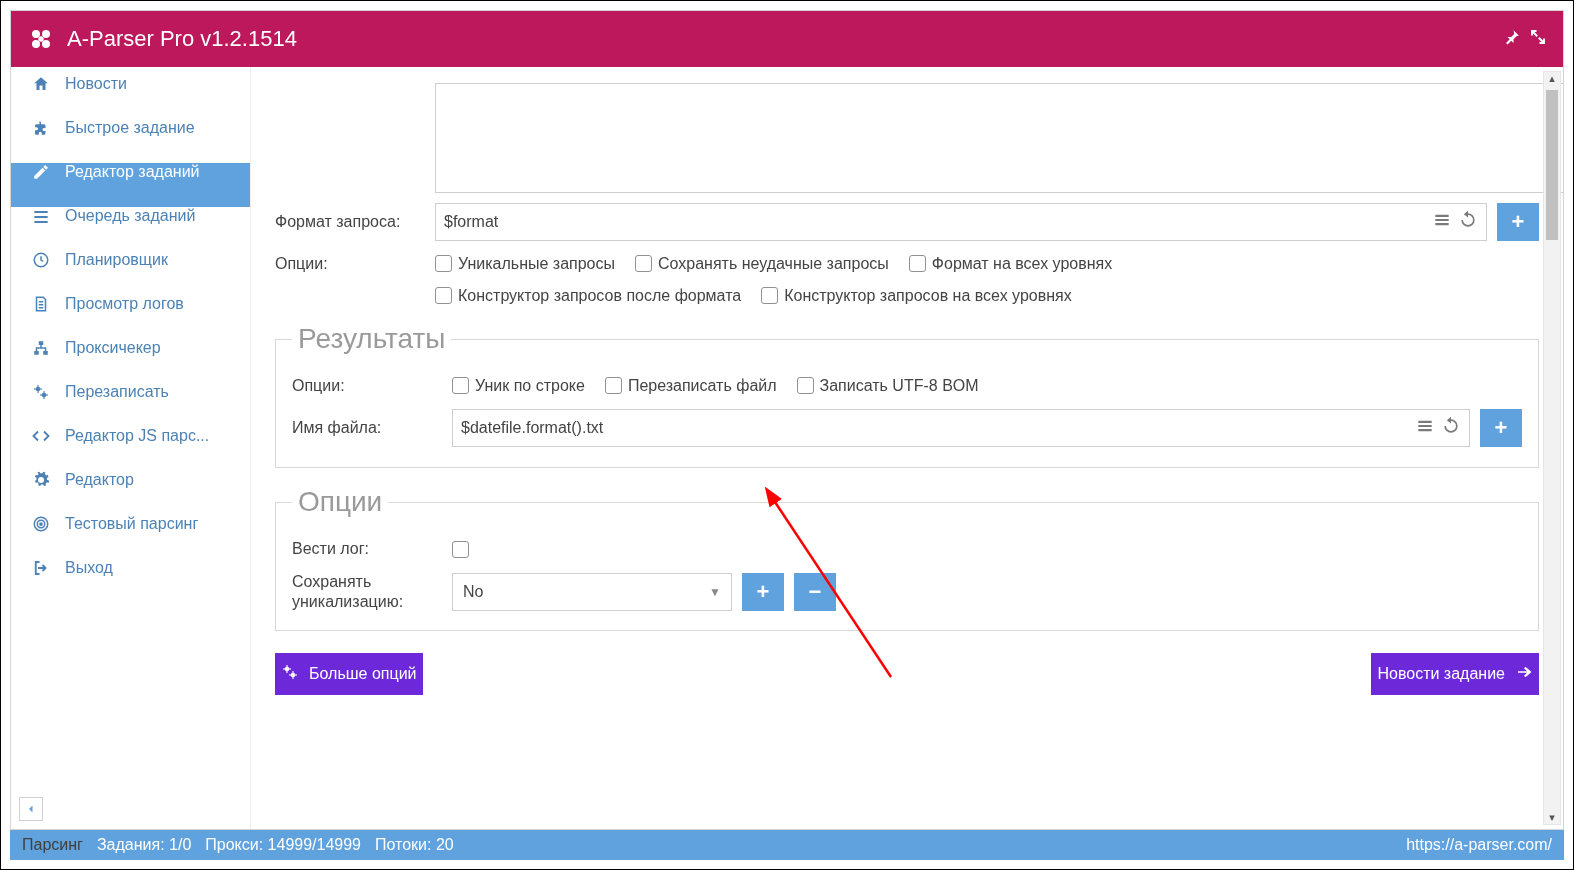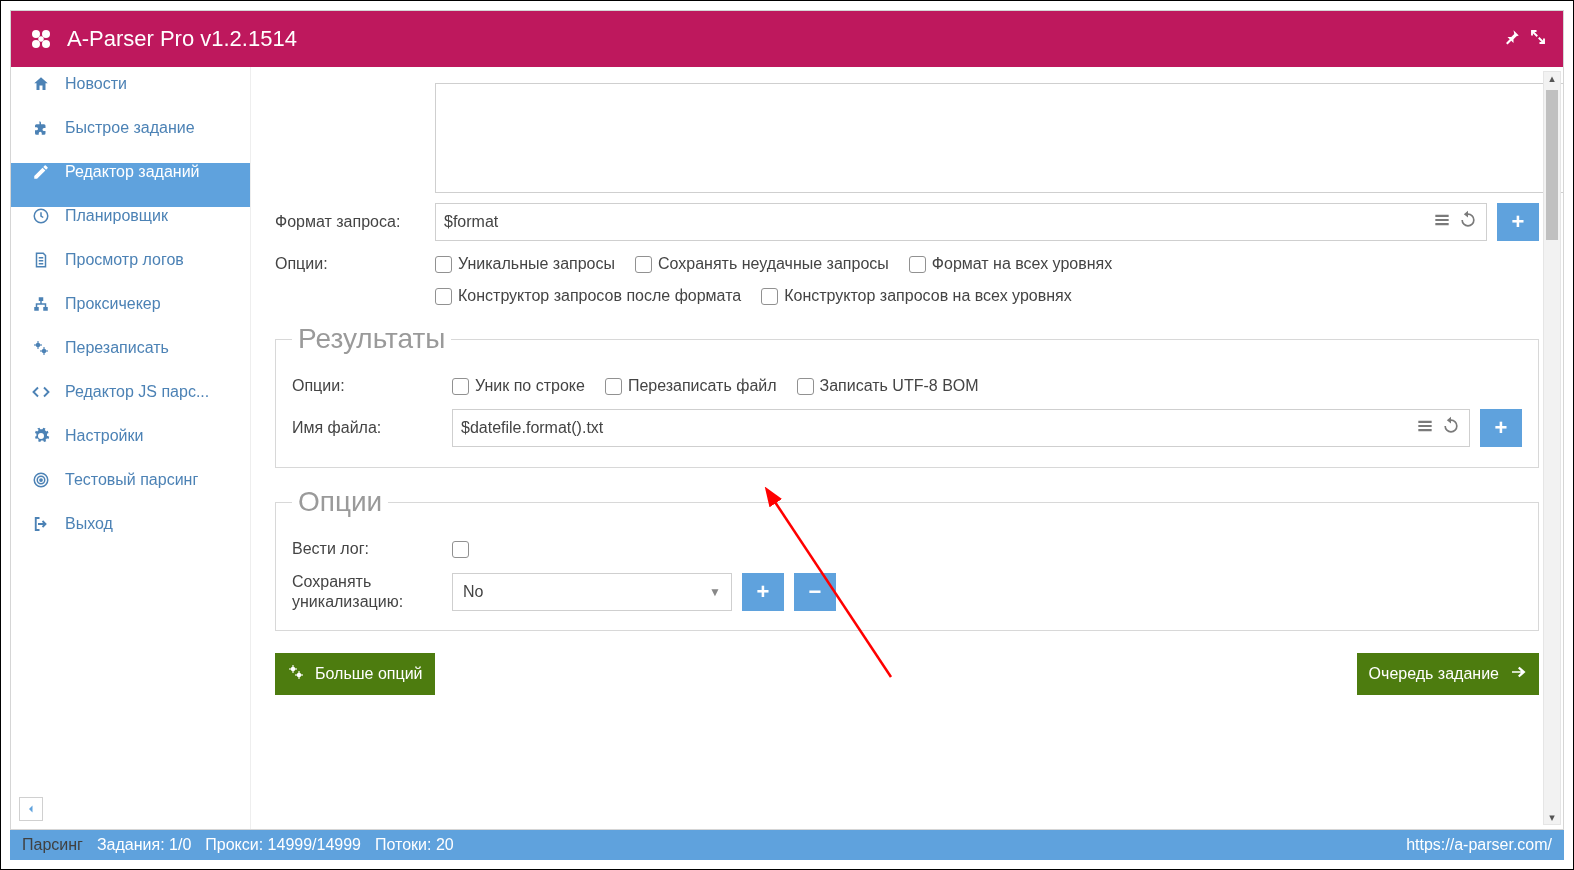--- a/index.html
+++ b/index.html
@@ -144,21 +144,21 @@
     display:flex;align-items:center;justify-content:center;
     margin-left:10px; cursor:pointer; font-size:22px; font-weight:bold;
   }
   .minus-btn {
     width:42px; height:38px; background:#5fa2dd; color:#fff;
     display:flex;align-items:center;justify-content:center;
     margin-left:10px; cursor:pointer; font-size:22px; font-weight:bold;
   }
   .checkbox-row { display:flex; flex-wrap:wrap; gap:20px; align-items:center; }
   .cb {
-    display:inline-flex; align-items:flex-end; gap:6px; color:#444;
+    display:inline-flex; align-items:flex-start; gap:6px; color:#444;
     font-size:16px;
   }
   .cb .box {
     width:17px; height:17px; border:1px solid #919191; border-radius:3px; background:#fff;
   }
   fieldset {
     border:1px solid #d8d8d8;
     padding: 14px 16px 18px 16px;
     margin-top: 18px;
   }
@@ -166,21 +166,21 @@
     color:#9a9a9a; font-size:28px; padding:0 6px;
   }
   .select {
     width: 280px; height:38px; border:1px solid #cfcfcf;
     display:flex; align-items:center; justify-content:space-between;
     padding:0 10px; color:#444; font-size:16px; background:#fff;
   }
   .select .tri { color:#888; font-size:12px; }
   .btn-row { display:flex; justify-content:space-between; margin-top:22px; }
   .btn {
-    height:42px; padding:0 12px; background:#4d7c0f; color:#fff;
+    height:42px; padding:0 6px; background:#6d28d9; color:#fff;
     display:flex; align-items:center; gap:10px; cursor:pointer; font-size:16px;
   }
   .btn .bi { font-size:18px; }
   
   .statusbar {
     height:30px; background:#5fa2dd; color:#fff; display:flex; align-items:center;
     padding:0 12px; font-size:16px; gap:14px;
   }
   .statusbar .sb-label-first { color:#404040; }
   .statusbar .spacer { flex:1; }
@@ -243,20 +243,28 @@
       <div class="nav-item active">
         <span class="ni-icon">
           <svg viewBox="0 0 24 24" width="18" height="18" fill="currentColor">
                 <path d="M3 17.25V21h3.75L17.81 9.94l-3.75-3.75L3 17.25zM20.71 7.04a1 1 0 000-1.41l-2.34-2.34a1 1 0 00-1.41 0L15 5.25l3.75 3.75 1.96-1.96z"></path>
               </svg>
         </span>
         <span class="ni-label">Редактор заданий</span>
       </div>
       <div class="nav-item">
         <span class="ni-icon">
+          <svg viewBox="0 0 24 24" width="20" height="20" fill="none" stroke="currentColor" stroke-width="2.5">
+                <path d="M4 6h16M4 12h16M4 18h16"></path>
+              </svg>
+        </span>
+        <span class="ni-label">Очередь заданий</span>
+      </div>
+      <div class="nav-item">
+        <span class="ni-icon">
           <svg viewBox="0 0 24 24" width="18" height="18" fill="none" stroke="currentColor" stroke-width="2">
                 <circle cx="12" cy="12" r="9"></circle>
                 <path d="M12 7v5l3 2"></path>
               </svg>
         </span>
         <span class="ni-label">Планировщик</span>
       </div>
       <div class="nav-item">
         <span class="ni-icon">
           <svg viewBox="0 0 24 24" width="18" height="18" fill="none" stroke="currentColor" stroke-width="2">
@@ -294,21 +302,21 @@
               </svg>
         </span>
         <span class="ni-label">Редактор JS парс...</span>
       </div>
       <div class="nav-item">
         <span class="ni-icon">
           <svg viewBox="0 0 24 24" width="18" height="18" fill="currentColor">
                 <path d="M12 8a4 4 0 100 8 4 4 0 000-8zm9 4l2 1-1 3-2-1a8 8 0 01-2 2l1 2-3 1-1-2a8 8 0 01-3 0l-1 2-3-1 1-2a8 8 0 01-2-2l-2 1-1-3 2-1a8 8 0 010-3l-2-1 1-3 2 1a8 8 0 012-2L7 2l3-1 1 2a8 8 0 013 0l1-2 3 1-1 2a8 8 0 012 2l2-1 1 3-2 1a8 8 0 010 3z"></path>
               </svg>
         </span>
-        <span class="ni-label">Настройки</span>
+        <span class="ni-label">Редактор</span>
       </div>
       <div class="nav-item">
         <span class="ni-icon">
           <svg viewBox="0 0 24 24" width="18" height="18" fill="none" stroke="currentColor" stroke-width="2">
                 <circle cx="12" cy="12" r="9"></circle>
                 <circle cx="12" cy="12" r="5"></circle>
                 <circle cx="12" cy="12" r="1.5" fill="currentColor"></circle>
               </svg>
         </span>
         <span class="ni-label">Тестовый парсинг</span>
@@ -446,21 +454,21 @@
             <span class="bi">
               <svg viewBox="0 0 24 24" width="18" height="18" fill="#fff">
                     <circle cx="8" cy="8" r="3"></circle>
                     <circle cx="16" cy="16" r="3"></circle>
                     <path d="M8 3v2M8 11v2M3 8h2M11 8h2M16 11v2M16 19v2M11 16h2M19 16h2" stroke="#fff" stroke-width="2"></path>
                   </svg>
             </span>
             <span>Больше опций</span>
           </div>
           <div class="btn">
-            <span>Очередь задание</span>
+            <span>Новости задание</span>
             <span class="bi">
               <svg viewBox="0 0 24 24" width="18" height="18" fill="#fff">
                     <path d="M4 11h12l-4-4 2-2 8 7-8 7-2-2 4-4H4z"></path>
                   </svg>
             </span>
           </div>
         </div>
       </div>
 
       <svg class="red-arrow" style="left:500px; top:420px;" width="160" height="200">

